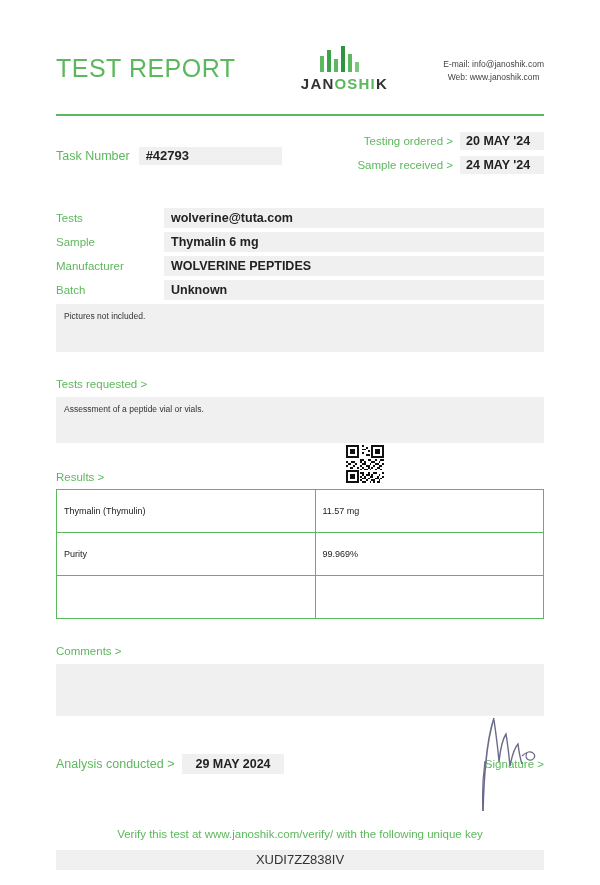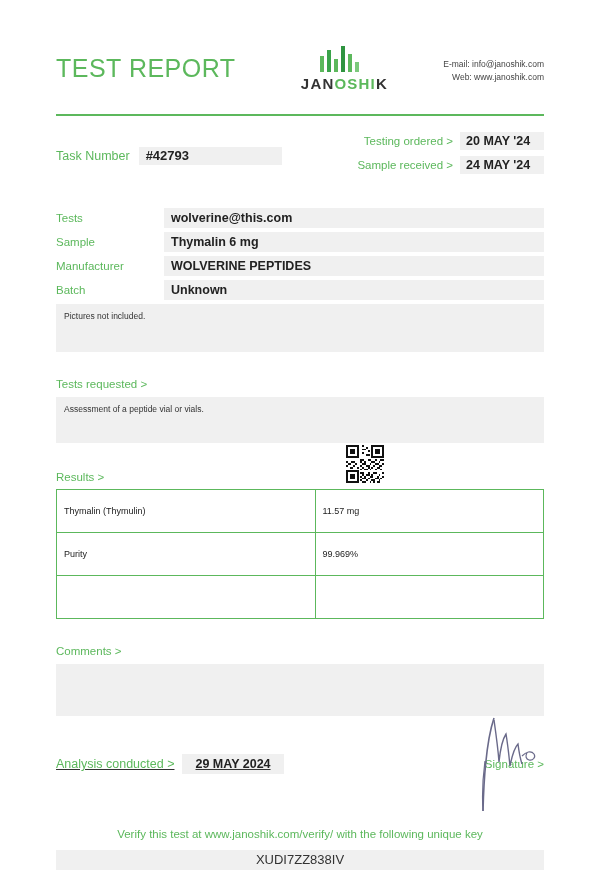--- a/index.html
+++ b/index.html
@@ -52,21 +52,21 @@
   .brand-name {
     font-size: 15px;
     letter-spacing: 1.2px;
     color: #333;
     font-weight: bold;
   }
   .brand-name .accent { color: #5cb85c; }
   .contact {
     font-size: 8.5px;
     color: #444;
-    text-align: right;
+    text-align: center;
     line-height: 1.5;
     margin-top: 16px;
     white-space: nowrap;
   }
 
   .rule {
     border-top: 2px solid #5cb85c;
     margin-top: 22px;
   }
 
@@ -200,21 +200,20 @@
   
   .analysis-row {
     display: flex;
     align-items: center;
     justify-content: space-between;
     margin-top: 38px;
   }
   .analysis-left {
     display: flex;
     align-items: center;
-    text-decoration: underline;
   }
   .analysis-value {
     background: #f0f0f0;
     font-size: 12.5px;
     font-weight: bold;
     color: #222;
     margin-left: 8px;
     padding: 3px 13px;
     min-width: 98px;
     box-sizing: border-box;
@@ -288,21 +287,21 @@
       <div class="date-line">
         <span class="lbl">Sample received &gt;</span>
         <span class="val">24 MAY '24</span>
       </div>
     </div>
   </div>
 
   <div class="info">
     <div class="info-row">
       <span class="info-label">Tests</span>
-      <span class="info-value">wolverine@this.com</span>
+      <span class="info-value">wolverine@tuta.com</span>
     </div>
     <div class="info-row">
       <span class="info-label">Sample</span>
       <span class="info-value">Thymalin 6 mg</span>
     </div>
     <div class="info-row">
       <span class="info-label">Manufacturer</span>
       <span class="info-value">WOLVERINE PEPTIDES</span>
     </div>
     <div class="info-row">

